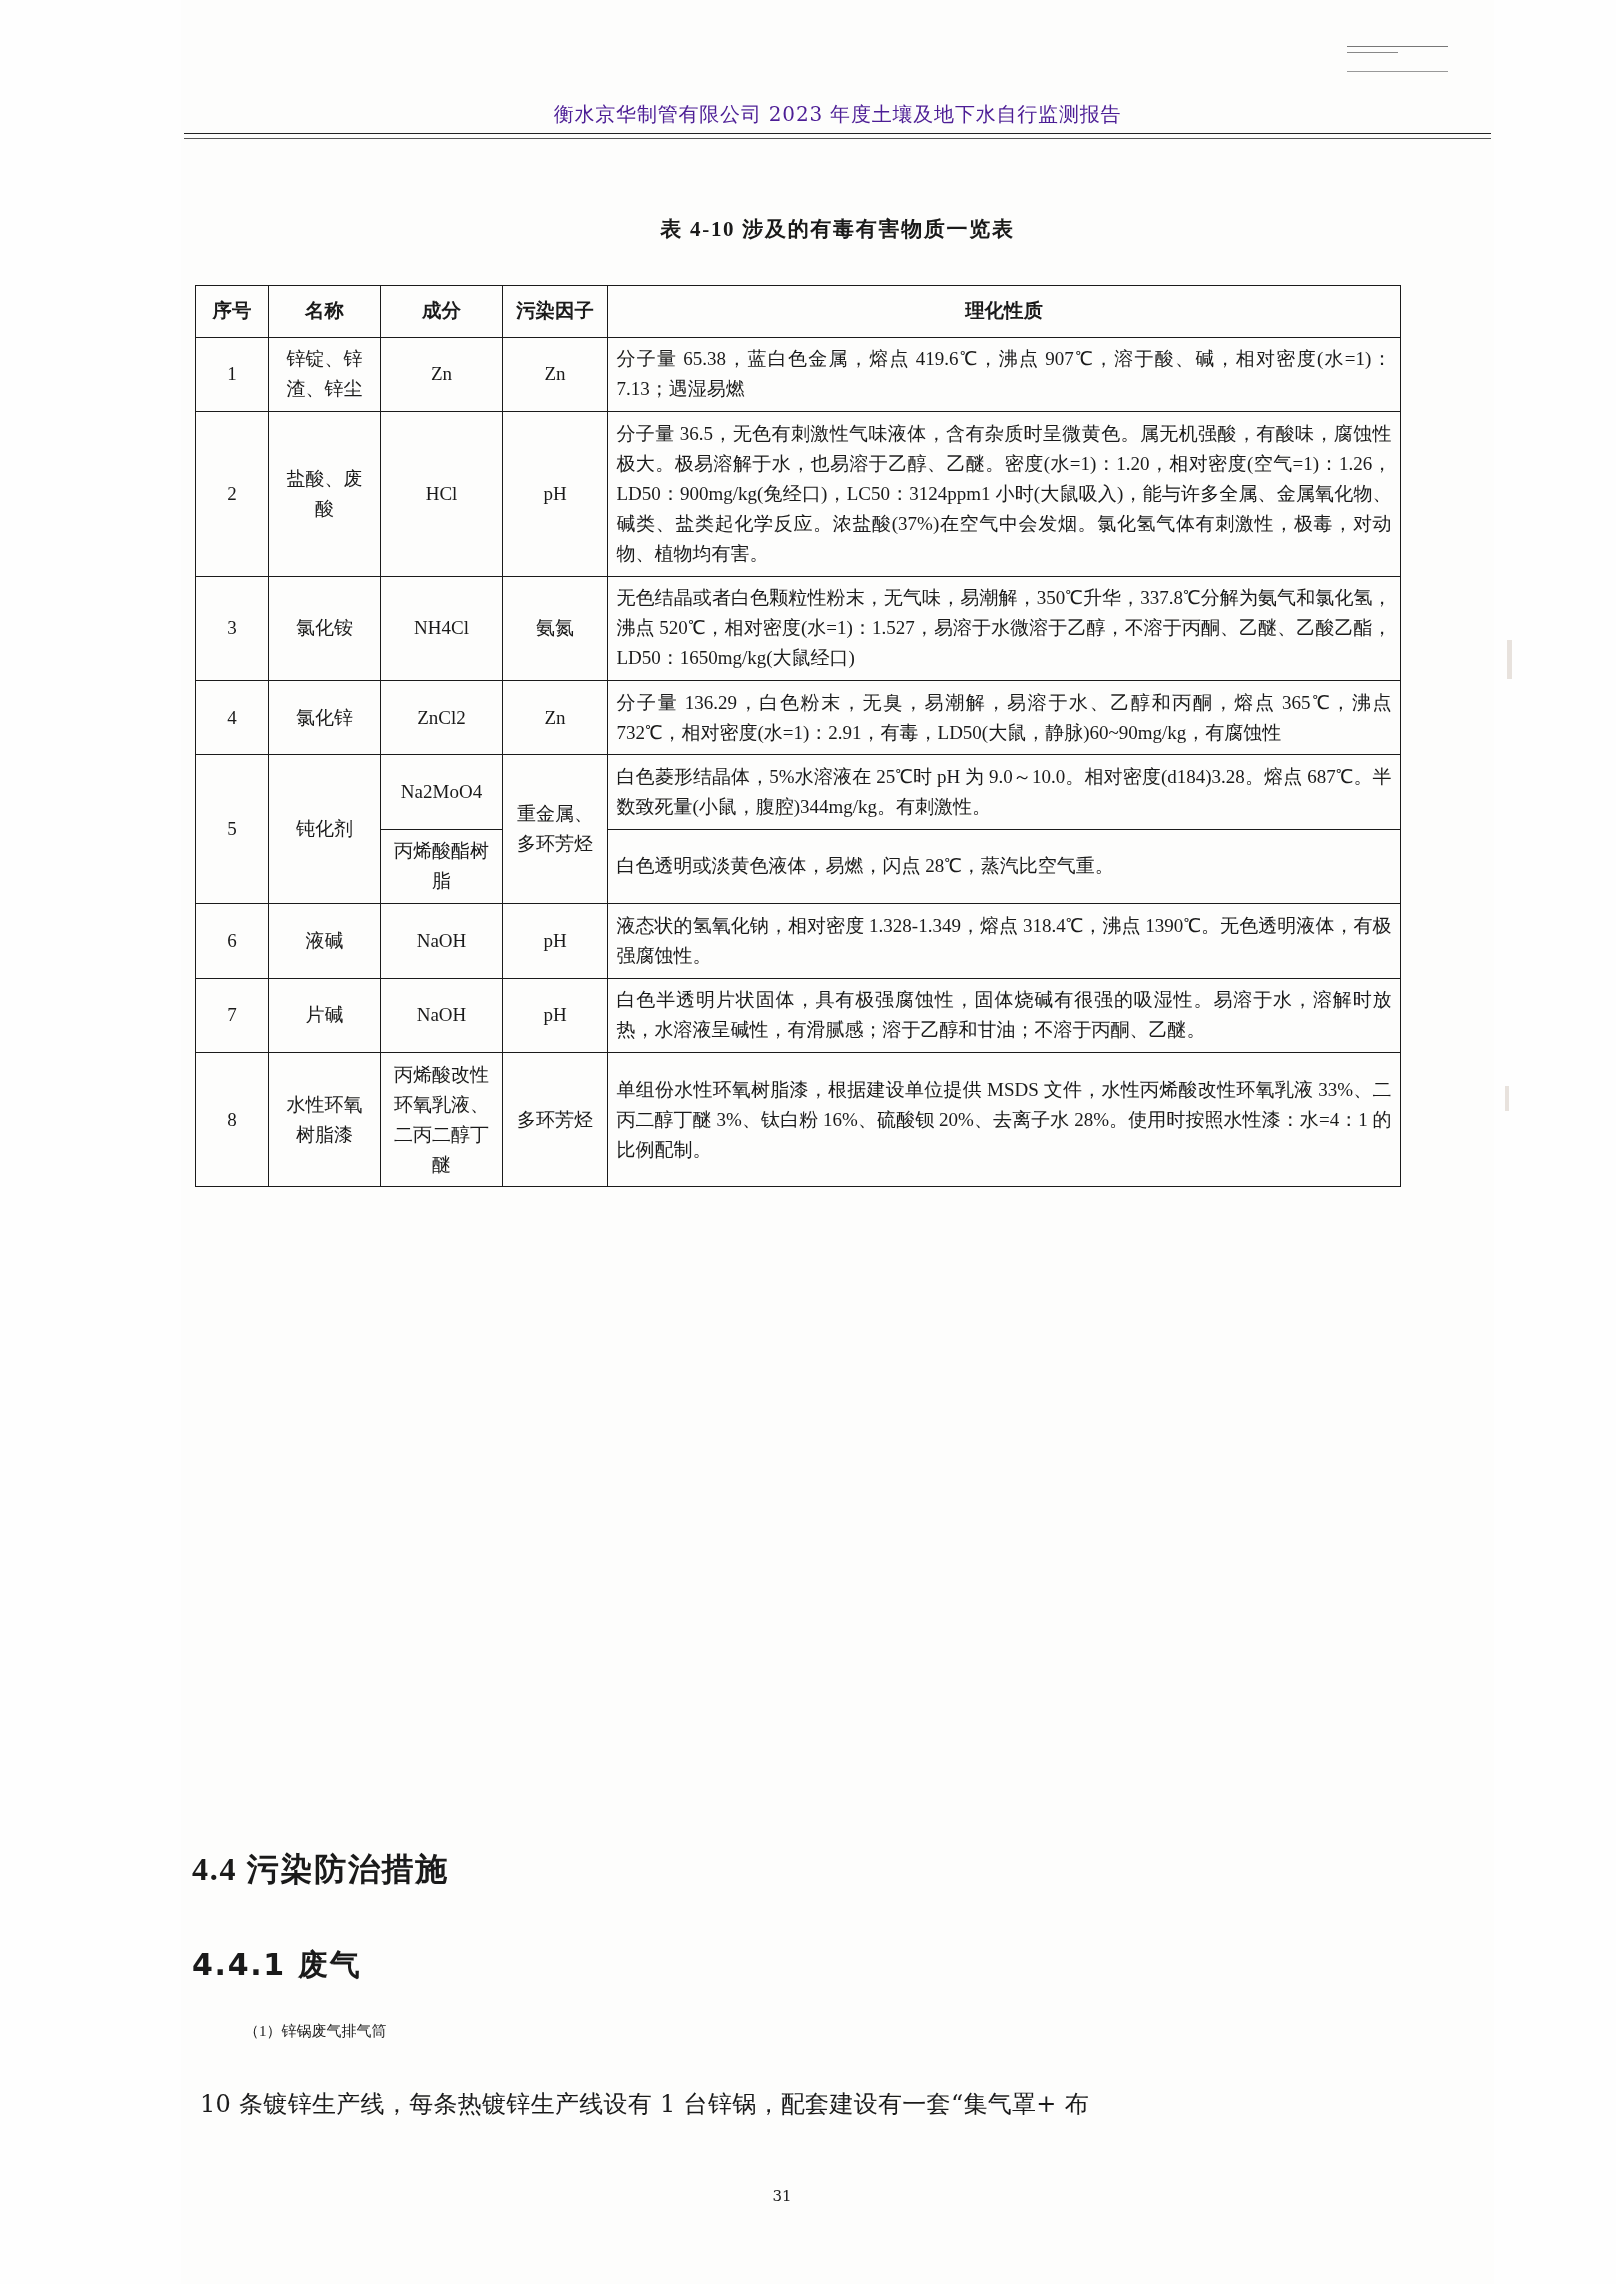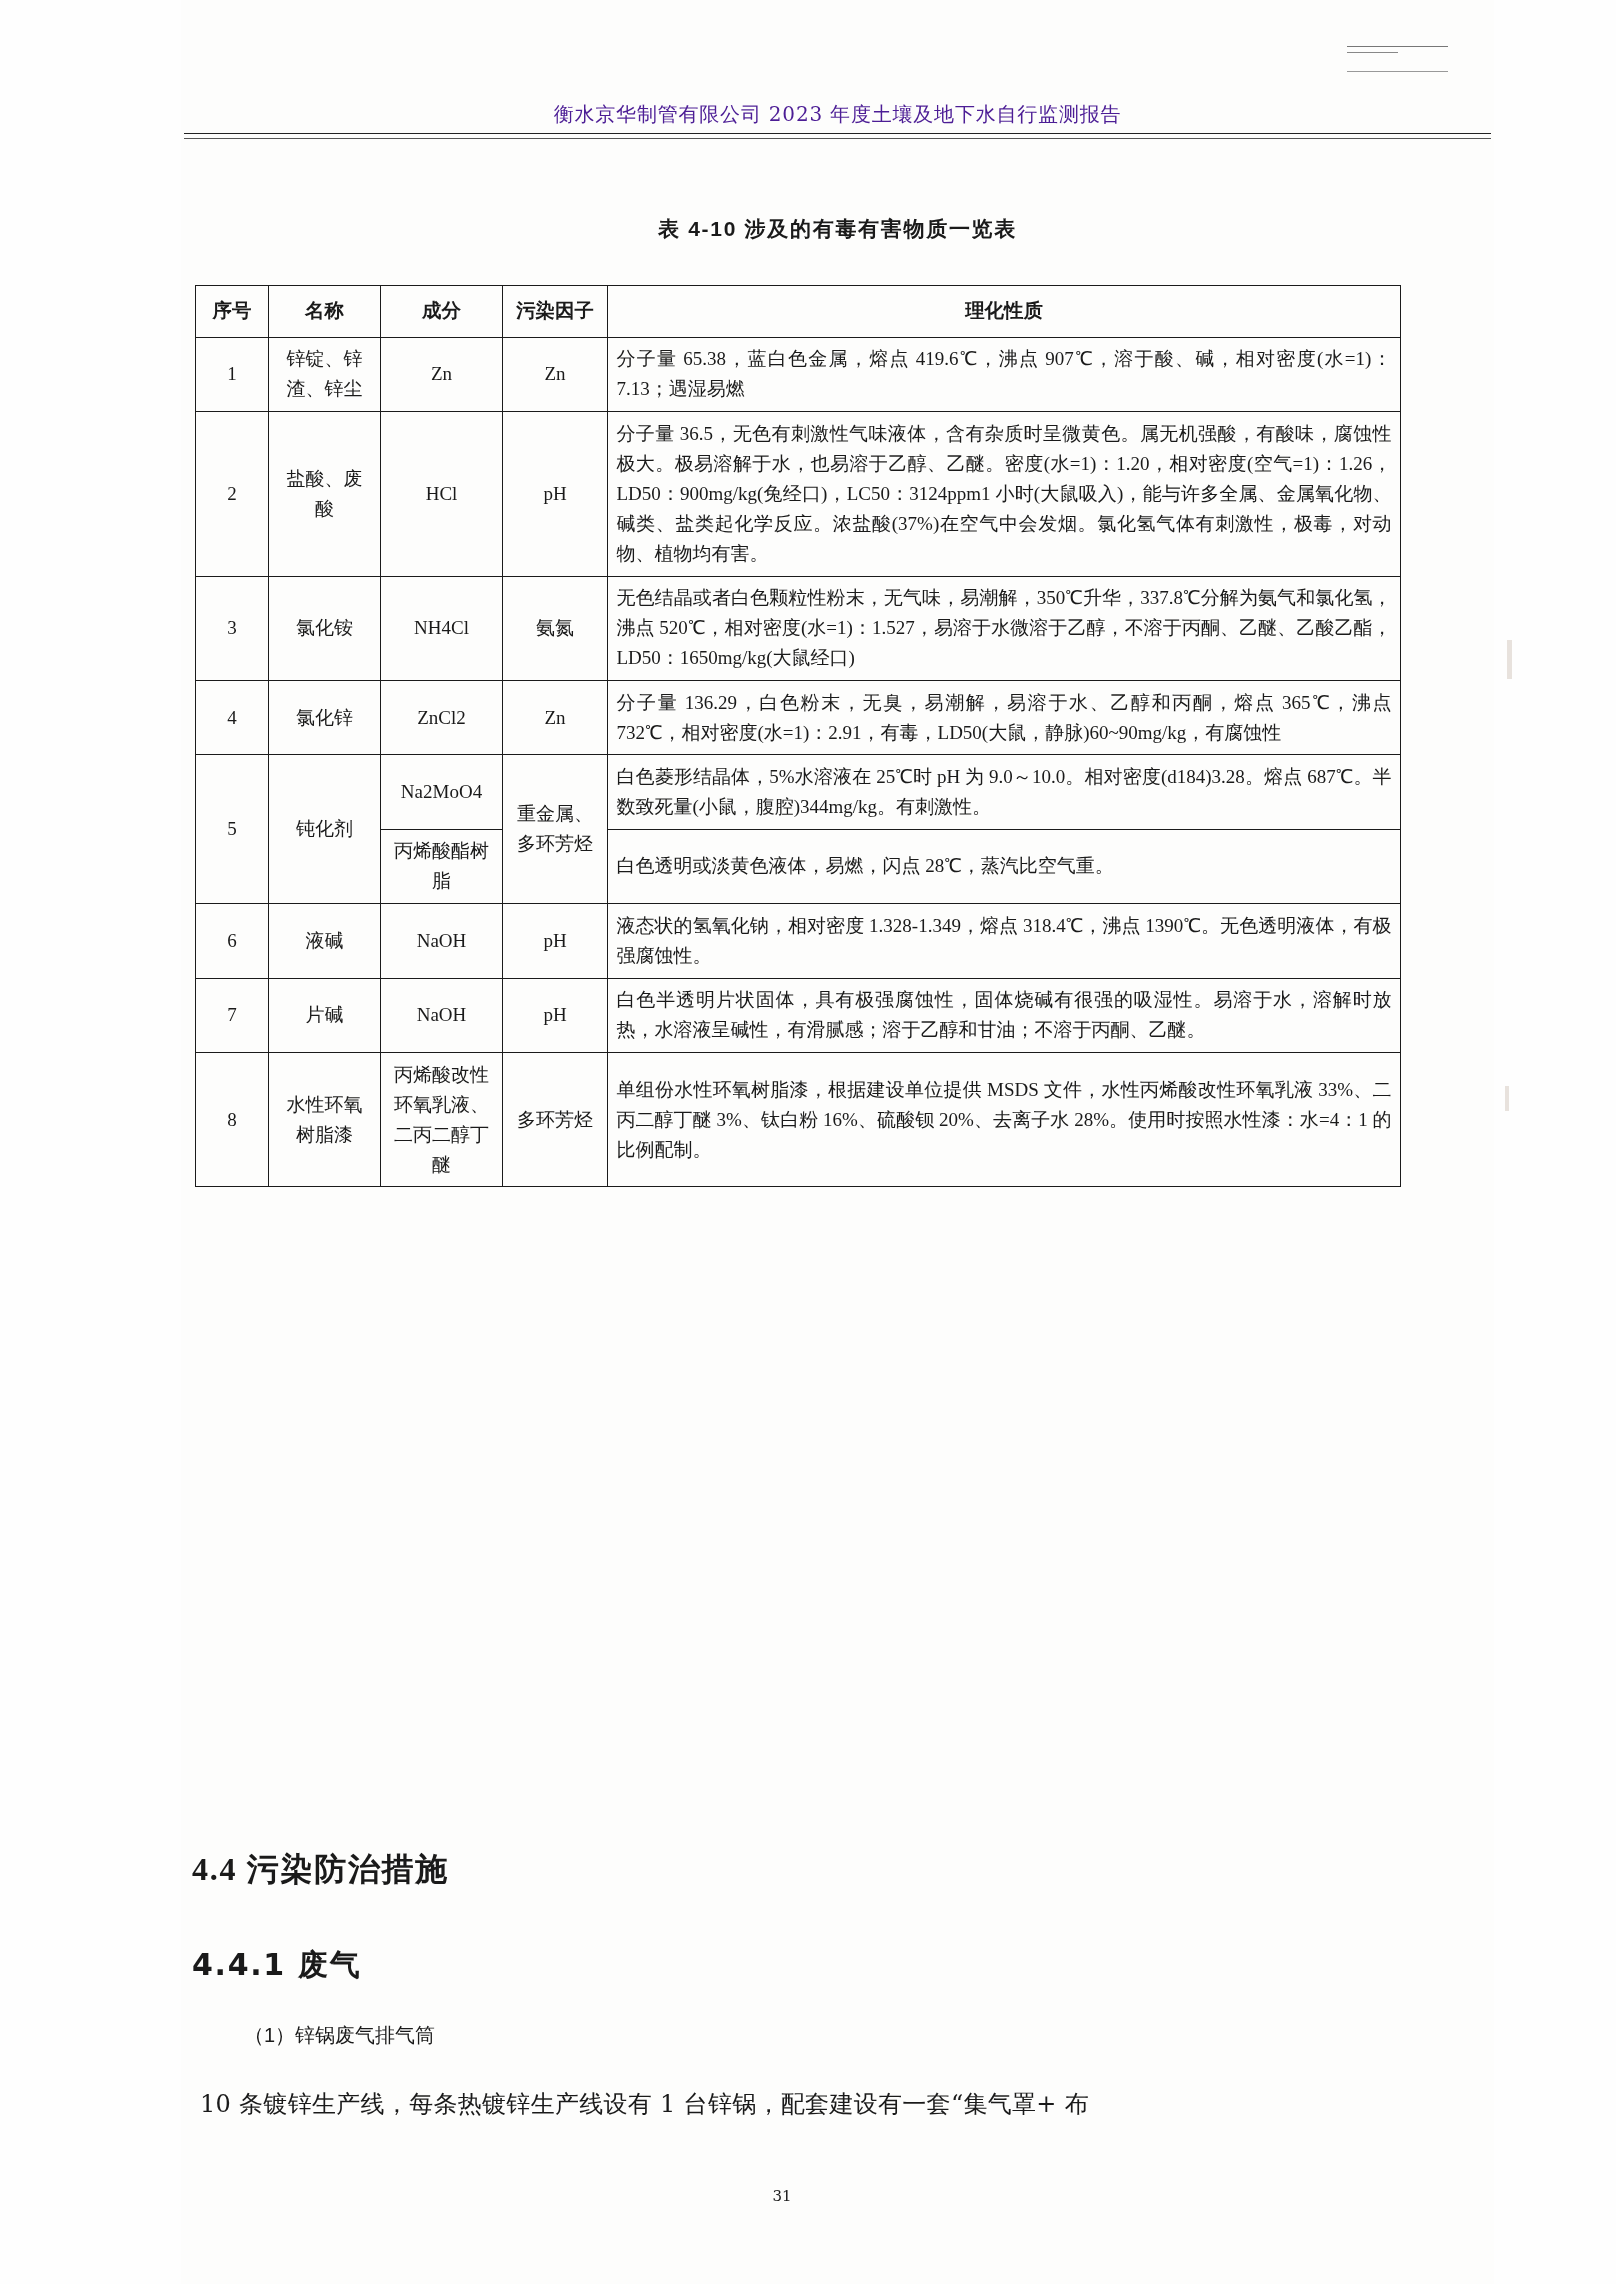--- a/index.html
+++ b/index.html
@@ -75,21 +75,21 @@
     width: 51px;
   }
   .table-title {
     position: absolute;
     left: 181px;
     top: 215px;
     width: 1313px;
     text-align: center;
     font-size: 21px;
     font-weight: bold;
-    font-family: Liberation Sans, sans-serif;
+    font-family: Liberation Serif, serif;
     letter-spacing: 1.7px;
   }
   
   table.hazmat {
     position: absolute;
     left: 195px;
     top: 285px;
     width: 1206px;
     border-collapse: collapse;
     table-layout: fixed;
@@ -134,22 +134,22 @@
     top: 1945px;
     font-size: 30px;
     font-weight: bold;
     font-family: "DejaVu Sans", sans-serif;
     letter-spacing: 1.7px;
   }
   .para1 {
     position: absolute;
     left: 244px;
     top: 2022px;
-    font-size: 20px;
-    font-family: Liberation Sans, sans-serif;
+    font-size: 15px;
+    font-family: Liberation Serif, serif;
   }
   .para2 {
     position: absolute;
     left: 200px;
     top: 2088px;
     width: 1229px;
     font-size: 24px;
     font-family: "DejaVu Serif", serif;
     letter-spacing: 0.3px;
   }

